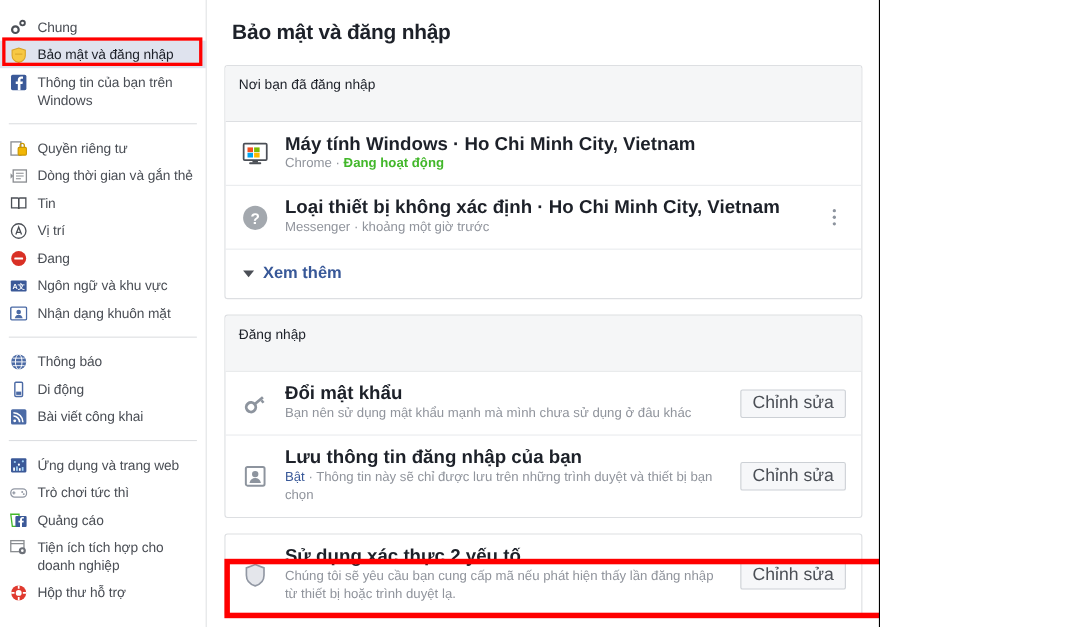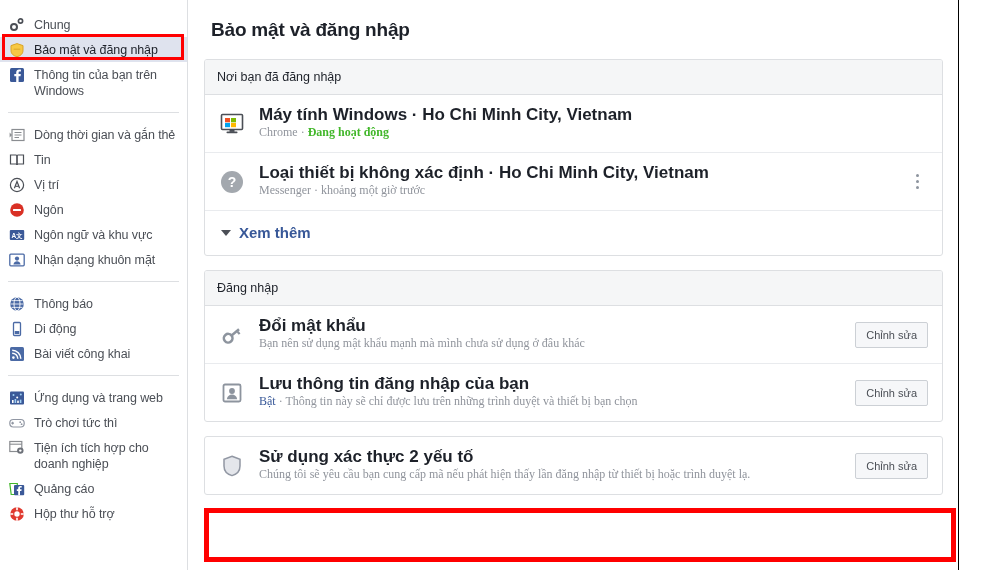--- a/index.html
+++ b/index.html
@@ -4,21 +4,21 @@
 <style>
   * { box-sizing: border-box; margin: 0; padding: 0; }
   html, body {
     width: 984px; height: 570px;
     background: #ffffff;
     font-family: "Liberation Sans", sans-serif;
     overflow: hidden;
   }
   .app {
     position: relative;
-    width: 959px; height: 570px;
+    width: 800px; height: 570px;
     display: flex;
     background: #ffffff;
   }
 
   
   .sidebar {
     width: 188px;
     height: 570px;
     background: #ffffff;
     border-right: 1px solid #dddfe2;
@@ -87,21 +87,21 @@
   }
   .card {
     border: 1px solid #dddfe2;
     border-radius: 3px;
     background: #ffffff;
     margin-bottom: 14px;
   }
   .card-head {
     background: #f5f6f7;
     border-bottom: 1px solid #dddfe2;
-    padding: 10px 12px 10px 12px;
+    padding: 10px 12px 26px 12px;
     font-size: 12.5px;
     color: #1d2129;
     border-radius: 2px 2px 0 0;
   }
   .row {
     display: flex;
     align-items: center;
     padding: 11px 14px 11px 14px;
     border-bottom: 1px solid #e9ebee;
     min-height: 52px;
@@ -118,27 +118,26 @@
     font-size: 17px;
     font-weight: bold;
     color: #1d2129;
     line-height: 17px;
   }
   .row-sub {
     font-size: 12px;
     color: #90949c;
     line-height: 17px;
     margin-top: 1px;
-    font-family: Liberation Serif, serif;
   }
   .green { color: #42b72a; font-weight: bold; }
   .blue-link { color: #385898; }
   .btn {
     font-family: "Liberation Sans", sans-serif;
-    font-size: 11px;
+    font-size: 16px;
     color: #4b4f56;
     background: #f6f7f9;
     border: 1px solid #ccd0d5;
     border-radius: 2px;
     padding: 4px 10px;
     cursor: pointer;
     white-space: nowrap;
     margin-left: 10px;
     line-height: 16px;
   }
@@ -218,20 +217,30 @@
             </svg>
           </span>
           <span class="nav-label">Thông tin của bạn trên Windows</span>
         </div>
       </div>
       <div class="nav-sep"></div>
       <div class="nav-group">
         <div class="nav-item">
           <span class="ic">
             <svg viewBox="0 0 16 16" width="16" height="16" aria-hidden="true">
+              <rect x="1" y="2" width="9" height="12" fill="none" stroke="#8a8d91" stroke-width="1.2"></rect>
+              <rect x="7.5" y="7" width="7.5" height="7" rx="1" fill="#f2b705" stroke="#c99600" stroke-width="1"></rect>
+              <path d="M9.3 7V5.3a1.9 1.9 0 0 1 3.8 0V7" fill="none" stroke="#c99600" stroke-width="1.2"></path>
+            </svg>
+          </span>
+          <span class="nav-label">Quyền riêng tư</span>
+        </div>
+        <div class="nav-item">
+          <span class="ic">
+            <svg viewBox="0 0 16 16" width="16" height="16" aria-hidden="true">
               <rect x="3" y="2.5" width="12" height="11" fill="none" stroke="#8a8d91" stroke-width="1.2"></rect>
               <path d="M5.5 5.5h7M5.5 8h7M5.5 10.5h4.5" stroke="#8a8d91" stroke-width="1"></path>
               <path d="M3 8 L0.6 5.5 V10.5 Z" fill="#8a8d91"></path>
             </svg>
           </span>
           <span class="nav-label">Dòng thời gian và gắn thẻ</span>
         </div>
         <div class="nav-item">
           <span class="ic">
             <svg viewBox="0 0 16 16" width="16" height="16" aria-hidden="true">
@@ -251,21 +260,21 @@
           </span>
           <span class="nav-label">Vị trí</span>
         </div>
         <div class="nav-item">
           <span class="ic">
             <svg viewBox="0 0 16 16" width="16" height="16" aria-hidden="true">
               <circle cx="8" cy="8" r="6.8" fill="#d93025"></circle>
               <rect x="4" y="7.1" width="8" height="1.9" rx="0.6" fill="#ffffff"></rect>
             </svg>
           </span>
-          <span class="nav-label">Ngôn</span>
+          <span class="nav-label">Đang</span>
         </div>
         <div class="nav-item">
           <span class="ic">
             <svg viewBox="0 0 16 16" width="16" height="16" aria-hidden="true">
               <rect x="0.8" y="3" width="14.4" height="10" rx="1" fill="#3b5998"></rect>
               <text x="8" y="10.6" text-anchor="middle" font-family="Liberation Sans, sans-serif" font-size="6.5" font-weight="bold" fill="#ffffff">A文</text>
             </svg>
           </span>
           <span class="nav-label">Ngôn ngữ và khu vực</span>
         </div>
@@ -336,37 +345,37 @@
               <path d="M3.6 6.7v2.8M2.2 8.1H5" stroke="#9197a3" stroke-width="1.1"></path>
               <circle cx="11.2" cy="7.2" r="0.9" fill="#9197a3"></circle>
               <circle cx="12.6" cy="9.2" r="0.9" fill="#9197a3"></circle>
             </svg>
           </span>
           <span class="nav-label">Trò chơi tức thì</span>
         </div>
         <div class="nav-item">
           <span class="ic">
             <svg viewBox="0 0 16 16" width="16" height="16" aria-hidden="true">
+              <path d="M0.8 2.5h7.5v11H2.2 Z" fill="none" stroke="#42b72a" stroke-width="1.2"></path>
+              <rect x="5" y="4" width="10.2" height="10.2" rx="1" fill="#3b5998"></rect>
+              <path d="M11 14.2V9.9h1.4l0.2-1.6H11V7.2c0-0.5 0.1-0.8 0.8-0.8h0.9V5c-0.2 0-0.7-0.1-1.3-0.1 -1.3 0-2.2 0.8-2.2 2.3v1.1H7.8v1.6h1.4v4.3z" fill="#ffffff"></path>
+            </svg>
+          </span>
+          <span class="nav-label">Quảng cáo</span>
+        </div>
+        <div class="nav-item">
+          <span class="ic">
+            <svg viewBox="0 0 16 16" width="16" height="16" aria-hidden="true">
               <rect x="0.8" y="1.5" width="12" height="10" fill="none" stroke="#8a8d91" stroke-width="1.2"></rect>
               <path d="M0.8 4.2h12" stroke="#8a8d91" stroke-width="1.1"></path>
               <circle cx="11.3" cy="10.6" r="3.2" fill="#6d7179"></circle>
               <circle cx="11.3" cy="10.6" r="1.2" fill="#ffffff"></circle>
             </svg>
           </span>
           <span class="nav-label">Tiện ích tích hợp cho doanh nghiệp</span>
-        </div>
-        <div class="nav-item">
-          <span class="ic">
-            <svg viewBox="0 0 16 16" width="16" height="16" aria-hidden="true">
-              <path d="M0.8 2.5h7.5v11H2.2 Z" fill="none" stroke="#42b72a" stroke-width="1.2"></path>
-              <rect x="5" y="4" width="10.2" height="10.2" rx="1" fill="#3b5998"></rect>
-              <path d="M11 14.2V9.9h1.4l0.2-1.6H11V7.2c0-0.5 0.1-0.8 0.8-0.8h0.9V5c-0.2 0-0.7-0.1-1.3-0.1 -1.3 0-2.2 0.8-2.2 2.3v1.1H7.8v1.6h1.4v4.3z" fill="#ffffff"></path>
-            </svg>
-          </span>
-          <span class="nav-label">Quảng cáo</span>
         </div>
         <div class="nav-item">
           <span class="ic">
             <svg viewBox="0 0 16 16" width="16" height="16" aria-hidden="true">
               <circle cx="8" cy="8" r="6.8" fill="#e03a2f"></circle>
               <circle cx="8" cy="8" r="2.7" fill="#ffffff"></circle>
               <path d="M8 1.2v3M8 11.8v3M1.2 8h3M11.8 8h3" stroke="#ffffff" stroke-width="1.6"></path>
             </svg>
           </span>
           <span class="nav-label">Hộp thư hỗ trợ</span>

